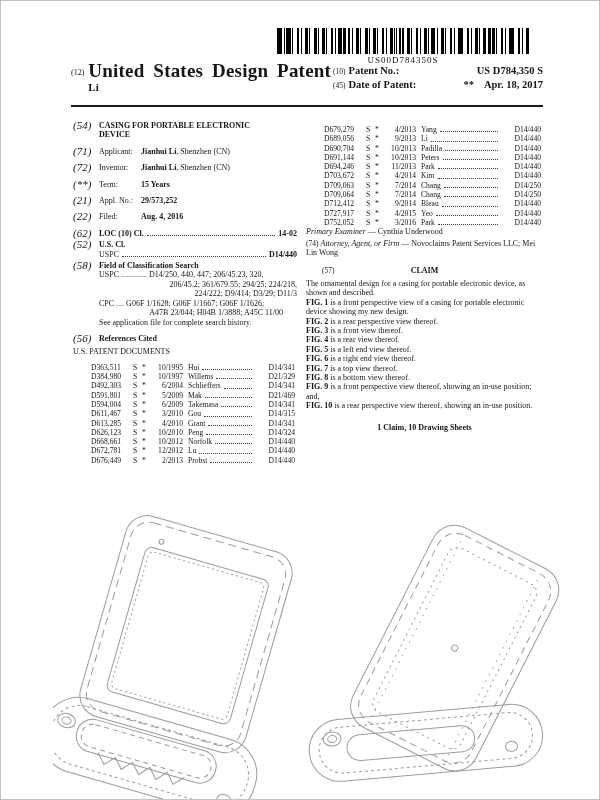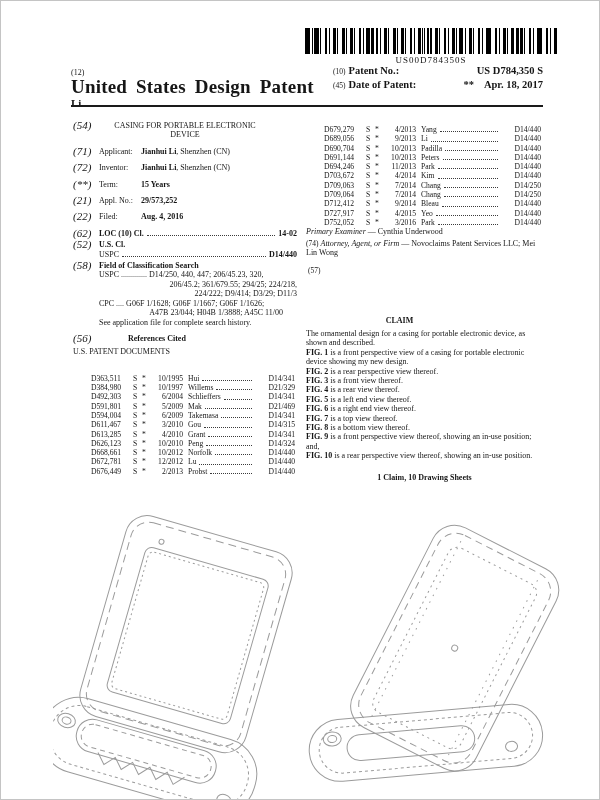--- a/index.html
+++ b/index.html
@@ -3,74 +3,74 @@
 <meta charset="utf-8">
 <style>
   html,body{margin:0;padding:0;background:#e8e8e8;}
   .page{
     position:relative; width:600px; height:800px; margin:0 auto;
     background:#fff; border:1px solid #c4c4c4; box-sizing:border-box;
     font-family:"Liberation Serif","DejaVu Serif",serif; color:#161616;
     overflow:hidden;
   }
   
-  .barcode-wrap{position:absolute; left:304px; top:27px; width:252px;}
+  .barcode-wrap{position:absolute; left:276px; top:27px; width:252px;}
   .barcode{
     height:26px;
     background:
       repeating-linear-gradient(90deg,#000 0 2px,transparent 2px 4px,#000 4px 5px,transparent 5px 8px,#000 8px 11px,transparent 11px 12px,#000 12px 13px,transparent 13px 17px),
       repeating-linear-gradient(90deg,#000 0 1px,transparent 1px 6px,#000 6px 8px,transparent 8px 13px,transparent 13px 29px);
     border-left:3px solid #000; border-right:3px solid #000;
   }
   .barcode-text{text-align:center; font-size:9px; letter-spacing:1px; margin-top:1px;}
   
   .header{position:absolute; left:70px; right:56px; top:60px; display:flex; justify-content:space-between;}
-  .h-left{display:flex;flex-direction:column;}
+  .h-left{display:flex;}
   .h-code{font-size:8px; padding-top:7px; margin-right:4px;}
   .h-title{font-size:19px; font-weight:bold; word-spacing:4px; letter-spacing:.2px; line-height:20px;}
   .h-author{font-size:11px; font-weight:bold; margin-top:0px;}
   .h-right{font-size:8px; padding-top:4px; min-width:210px;}
   .h-row{display:flex; align-items:baseline; margin-bottom:3px;}
   .h-row .code{font-size:7.5px; margin-right:3px;}
   .h-row .lab{font-weight:bold; font-size:10.5px;}
   .h-row .val{font-weight:bold; font-size:10.5px; margin-left:auto; text-align:right;}
   .h-row .stars{font-weight:bold; font-size:10.5px; margin-left:auto; padding-right:10px;}
   .h-row .val2{font-weight:bold; font-size:10.5px; text-align:right;}
   .rule{position:absolute; left:70px; right:56px; top:104px; height:2px; background:#1a1a1a;}
   
   .cols{position:absolute; left:72px; right:56px; top:120px; display:flex; gap:9px; font-size:8px; line-height:9.4px;}
   .col-l{width:224px; flex:0 0 auto;}
   .col-r{flex:1 1 auto; min-width:0;}
   .sec{display:flex; margin-bottom:7px;}
   .sec .code{flex:0 0 26px; font-size:11px;font-style:italic;}
   .sec .body{flex:1 1 auto; min-width:0;}
   .b{font-weight:bold;}
   .i{font-style:italic;}
-  .title-text{font-weight:normal; max-width:172px;text-align:center;}
+  .title-text{font-weight:bold; max-width:172px;}
   .fld .flab{display:inline-block; min-width:42px;}
   .row{display:flex; align-items:flex-end;}
   .lead{flex:1 1 auto; min-width:6px; border-bottom:1px dotted #3a3a3a; margin:0 3px 2px 3px;}
   .srch-line{white-space:nowrap;}
   .srch-r{text-align:right;}
   .center{text-align:left;}
   .refs-head{margin:7px 0 5px;}
-  .refs-sub{margin-bottom:17px;}
+  .refs-sub{margin-bottom:6px;}
   
   .ptable{margin-left:18px; margin-right:2px; font-size:7.6px; line-height:9.3px;}
   .prow{display:flex; align-items:flex-end; white-space:nowrap;}
   .c-no{flex:0 0 42px;}
   .c-kind{flex:0 0 9px;}
   .c-star{flex:0 0 11px;}
   .c-date{flex:0 0 30px; text-align:right; margin-right:5px;}
   .c-name{flex:0 0 auto;}
   .c-cls{flex:0 0 40px; text-align:right;}
   
   .cited{margin:7px 0 9px;}
   .exam{margin-bottom:2px;}
-  .claim-head{display:flex; margin:9px 2px 3px;flex-direction:column;}
+  .claim-head{display:flex; margin:9px 16px 3px;}
   .claim-head .code{flex:0 0 50px; font-size:7.5px;}
   .claim-head .hd{flex:1; text-align:center; font-weight:bold; padding-right:50px;}
   .desc-head{text-align:center; font-weight:bold; margin:8px 0 8px;}
   .figs p{margin:0;}
   .sheets{text-align:center; font-weight:bold; margin-top:12px;}
   .claim-text{max-width:226px;}
   
   .figures{position:absolute; left:0; top:505px; width:600px; height:295px;}
   .figures svg{position:absolute;}
   .sketch{stroke:#9b9b9b; fill:none; stroke-width:1;}
@@ -173,21 +173,21 @@
           <div class="b">Field of Classification Search</div>
           <div class="srch-line">USPC ............. D14/250, 440, 447; 206/45.23, 320,</div>
           <div class="srch-line srch-r">206/45.2; 361/679.55; 294/25; 224/218,</div>
           <div class="srch-line srch-r">224/222; D9/414; D3/29; D11/3</div>
           <div class="srch-line">CPC .... G06F 1/1628; G06F 1/1667; G06F 1/1626;</div>
           <div class="srch-line srch-r" style="padding-right:14px;">A47B 23/044; H04B 1/3888; A45C 11/00</div>
           <div class="srch-line">See application file for complete search history.</div>
         </span>
       </div>
 
-      <div class="sec refs-head" style="margin-bottom:4px;gap:29px;">
+      <div class="sec refs-head" style="margin-bottom:4px;">
         <span class="code">(56)</span>
         <span class="body center b">References Cited</span>
       </div>
       <div class="center refs-sub">U.S. PATENT DOCUMENTS</div>
 
       <div class="ptable">
 
           <div class="prow">
             <span class="c-no">D363,511</span>
             <span class="c-kind">S</span>

